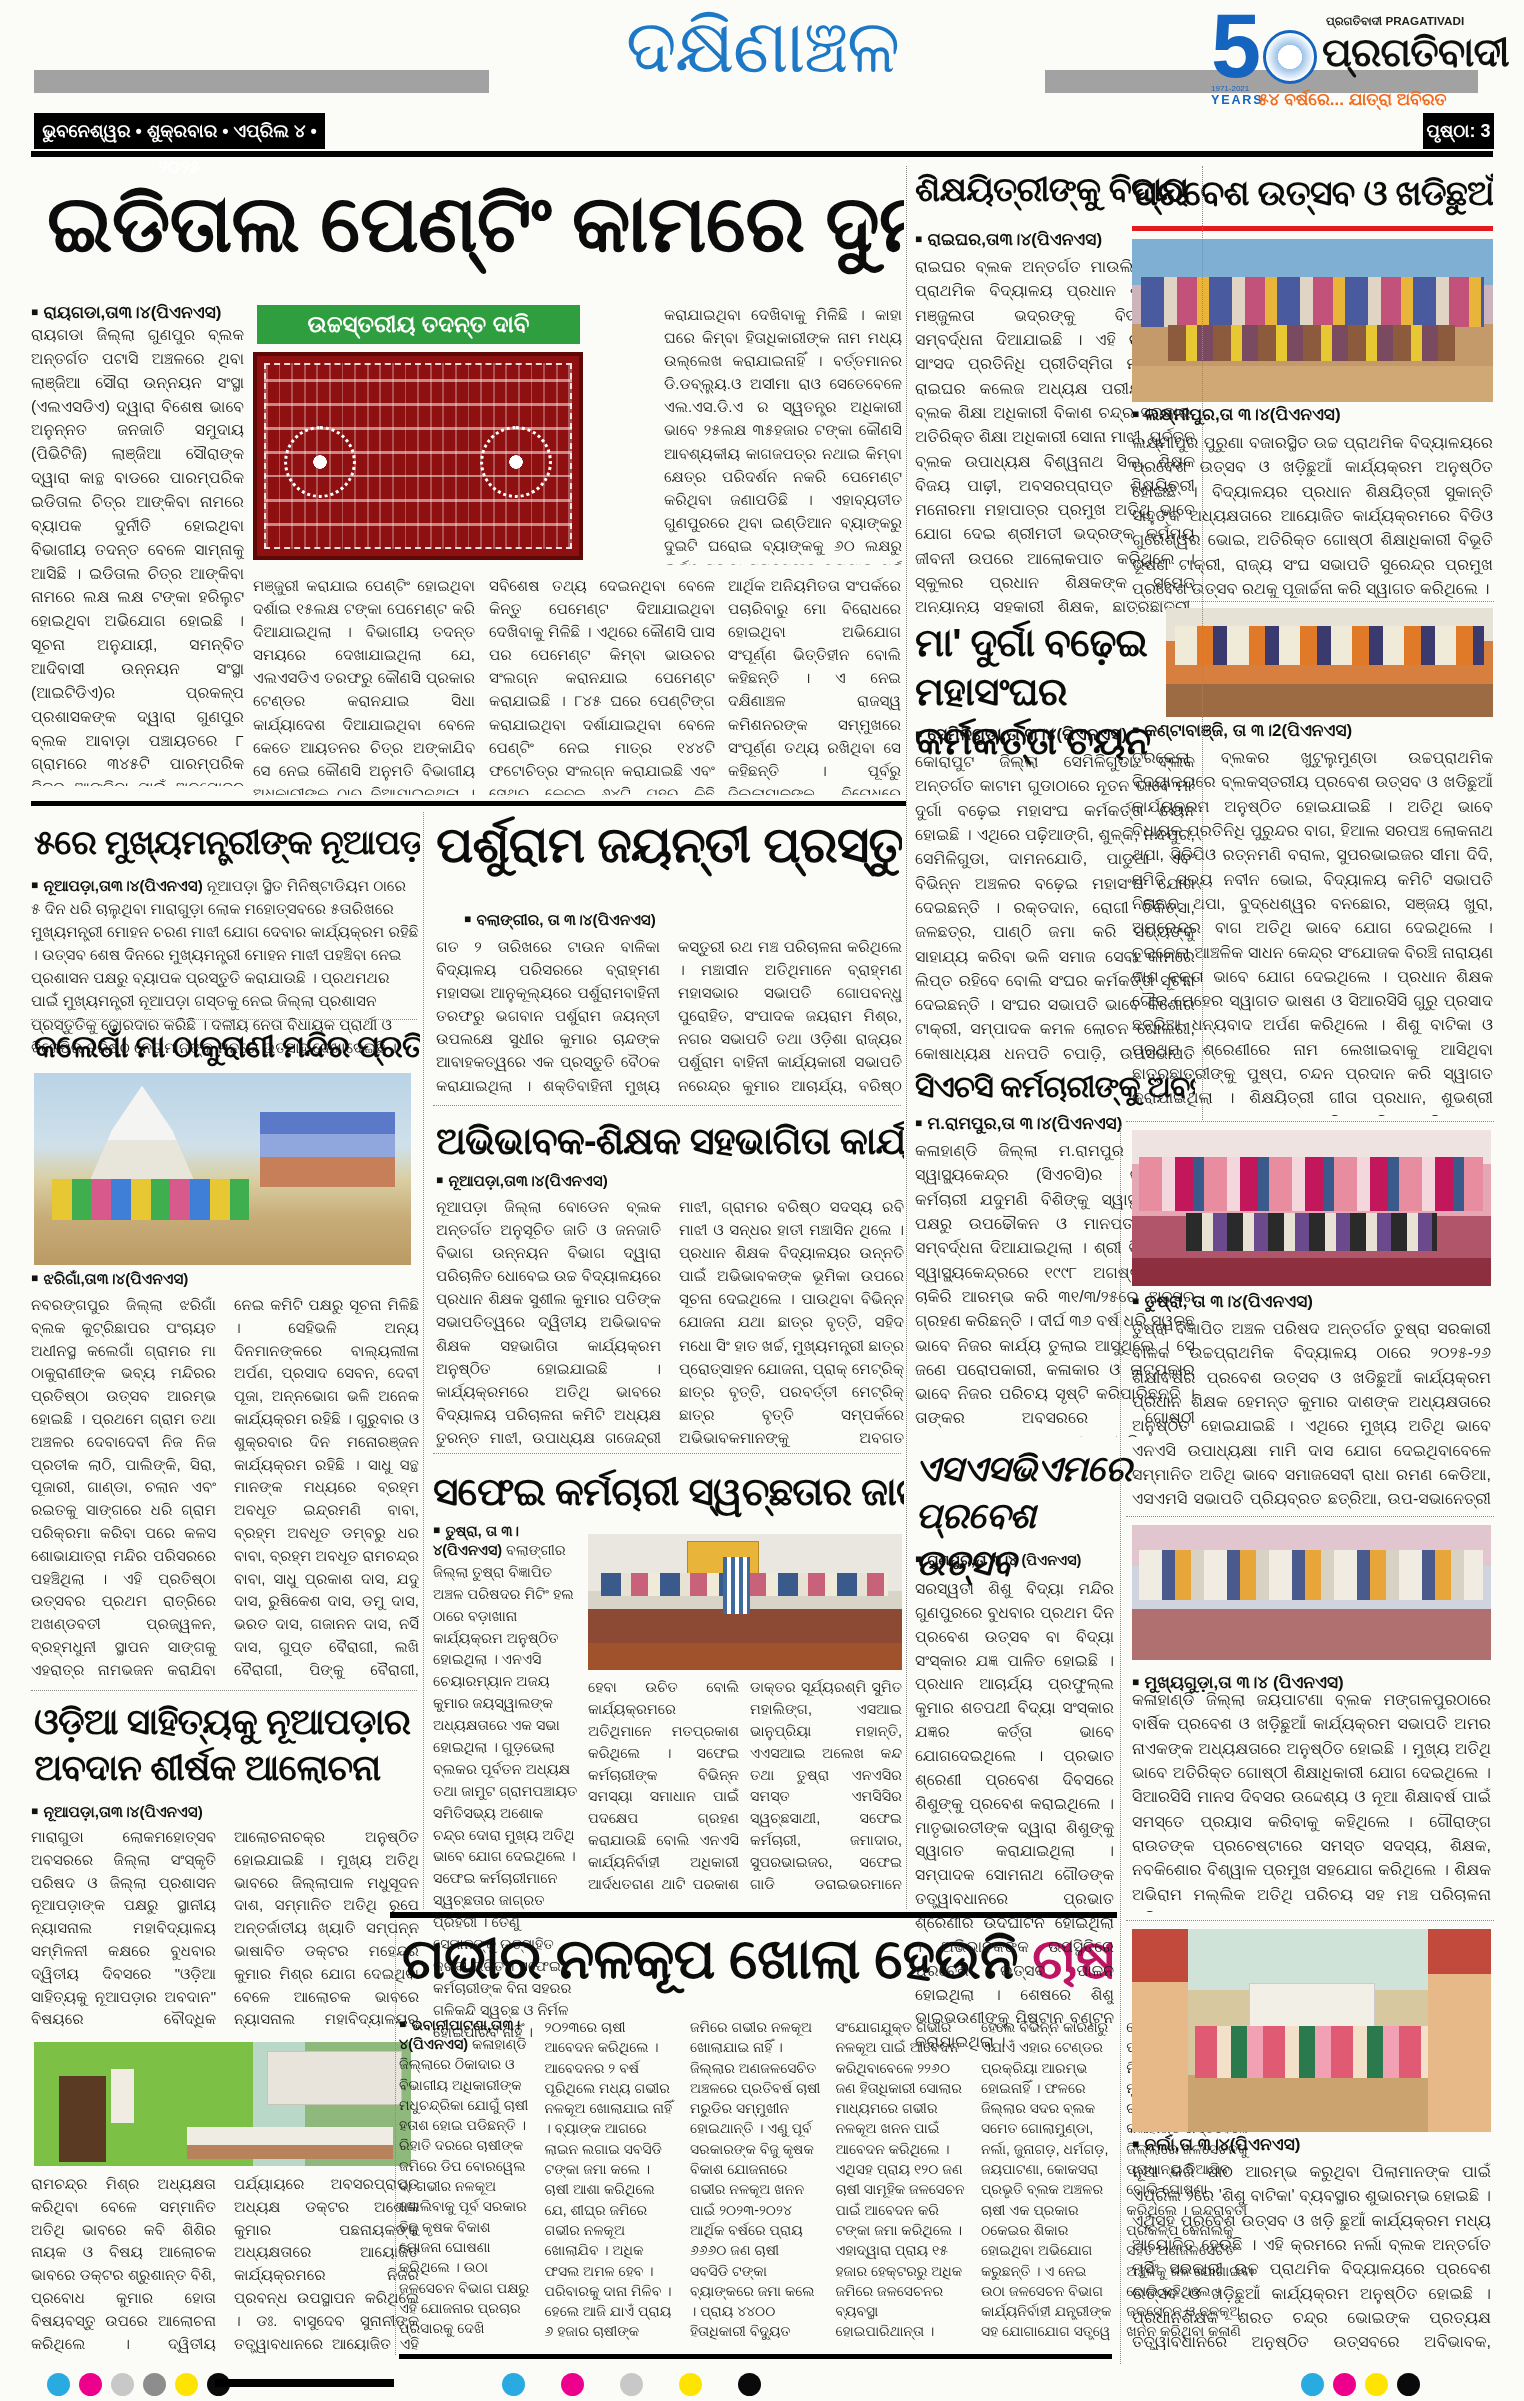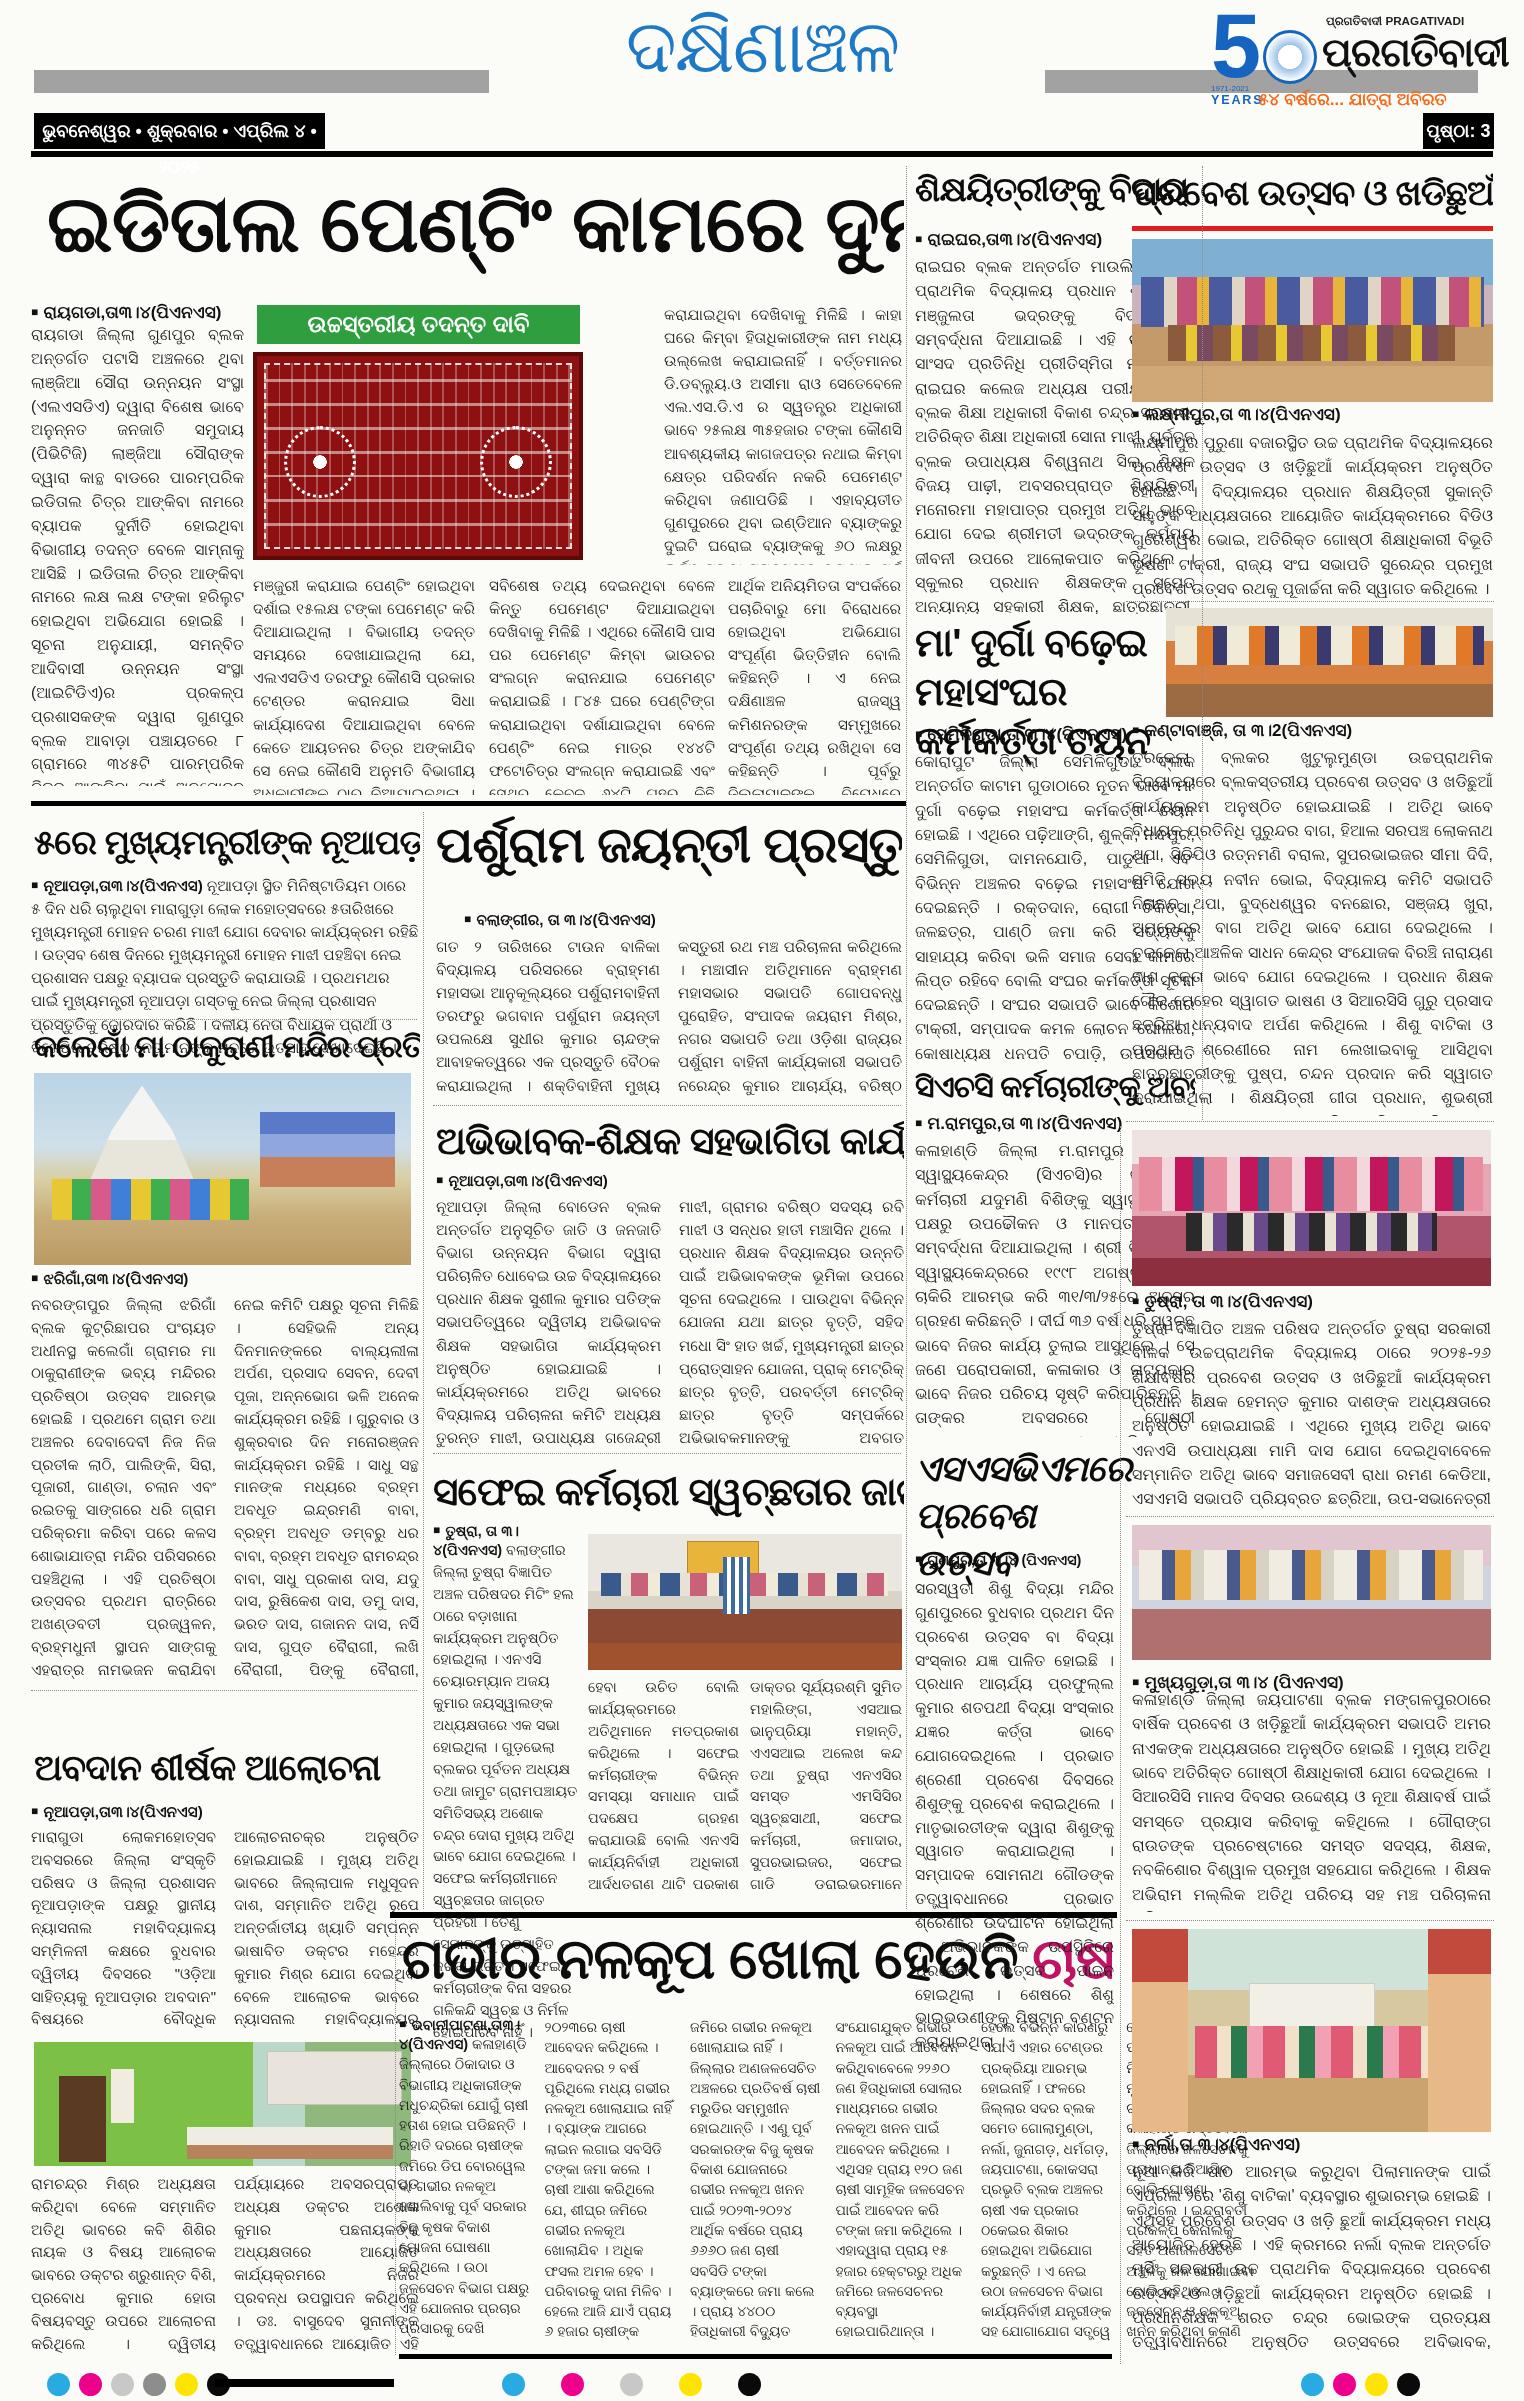--- a/index.html
+++ b/index.html
@@ -74,21 +74,21 @@
 <div class="abs hl nowrap" style="left:34px;top:1028px;width:386px;height:41px;font-size:31px;">କଲେଗାଁ ମା ଠାକୁରାଣୀ ମନ୍ଦିର ପ୍ରତିଷ୍ଠା ଉତ୍ସବ</div>
 <div class="abs photo" style="left:34px;top:1073px;width:377px;height:192px;background:linear-gradient(180deg,#b9d4e6 0%,#cfe0ea 38%,#d9cfa4 55%,#c8ad79 75%,#bb9a64 100%);">
   <div class="abs" style="left:54px;top:12.6px;width:108px;height:99px;background:linear-gradient(180deg,#f4f4f2 0 55%,#e8e5da 55%);clip-path:polygon(50% 0,78% 45%,100% 100%,0 100%,22% 45%);"></div>
   <div class="abs" style="left:18px;top:106px;width:197px;height:41px;background:repeating-linear-gradient(90deg,#e8c832 0 20px,#3fae4e 20px 39px,#d85a8c 39px 59px,#3f7fd8 59px 79px);"></div>
   <div class="abs" style="right:16px;top:39px;width:135px;height:75px;background:linear-gradient(180deg,#5a79c9 0 30%,#8fa7dd 30% 60%,#c77f5a 60%);"></div>
 </div>
 <div class="abs" style="left:31px;top:1270px;width:388px;height:21.5px;"><span class="byline" style="font-size:15.2px;"><span class="bmark">■</span><span>ଝରିଗାଁ,ତା୩।୪(ପିଏନଏସ)</span></span></div>
 <div class="abs body-txt cols2" style="left:31px;top:1294px;width:388px;height:391px;font-size:15px;">ନବରଙ୍ଗପୁର ଜିଲ୍ଲା ଝରିଗାଁ ବ୍ଲକ କୁଟ୍ରିଛାପର ପଂଚାୟତ ଅଧୀନସ୍ଥ କଲେଗାଁ ଗ୍ରାମର ମା ଠାକୁରାଣୀଙ୍କ ଭବ୍ୟ ମନ୍ଦିରର ପ୍ରତିଷ୍ଠା ଉତ୍ସବ ଆରମ୍ଭ ହୋଇଛି । ପ୍ରଥମେ ଗ୍ରାମ ତଥା ଅଞ୍ଚଳର ଦେବାଦେବୀ ନିଜ ନିଜ ପ୍ରତୀକ ଲାଠି, ପାଲିଙ୍କି, ସିରା, ପୂଜାରୀ, ଗାଣ୍ଡା, ଚଲାନ ଏବଂ ରଇତକୁ ସାଙ୍ଗରେ ଧରି ଗ୍ରାମ ପରିକ୍ରମା କରିବା ପରେ କଳସ ଶୋଭାଯାତ୍ରା ମନ୍ଦିର ପରିସରରେ ପହଞ୍ଚିଥିଲା । ଏହି ପ୍ରତିଷ୍ଠା ଉତ୍ସବର ପ୍ରଥମ ରାତ୍ରିରେ ଅଖଣ୍ଡବତୀ ପ୍ରଜ୍ୱଳନ, ବ୍ରହ୍ମଧୁନୀ ସ୍ଥାପନ ସାଙ୍ଗକୁ ଏହରାତ୍ର ନାମଭଜନ କରାଯିବା ନେଇ କମିଟି ପକ୍ଷରୁ ସୂଚନା ମିଳିଛି । ସେହିଭଳି ଅନ୍ୟ ଦିନମାନଙ୍କରେ ବାଲ୍ୟଲୀଳା ଅର୍ପଣ, ପ୍ରସାଦ ସେବନ, ଦେବୀ ପୂଜା, ଅନ୍ନଭୋଗ ଭଳି ଅନେକ କାର୍ଯ୍ୟକ୍ରମ ରହିଛି । ଗୁରୁବାର ଓ ଶୁକ୍ରବାର ଦିନ ମନୋରଞ୍ଜନ କାର୍ଯ୍ୟକ୍ରମ ରହିଛି । ସାଧୁ ସନ୍ଥ ମାନଙ୍କ ମଧ୍ୟରେ ବ୍ରହ୍ମ ଅବଧୂତ ଇନ୍ଦ୍ରମଣି ବାବା, ବ୍ରହ୍ମ ଅବଧୂତ ଡମ୍ବରୁ ଧର ବାବା, ବ୍ରହ୍ମ ଅବଧୂତ ରାମଚନ୍ଦ୍ର ବାବା, ସାଧୁ ପ୍ରକାଶ ଦାସ, ଯଦୁ ଦାସ, ରୁଷିକେଶ ଦାସ, ଡମୁ ଦାସ, ଭରତ ଦାସ, ଗଜାନନ ଦାସ, ନର୍ସି ଦାସ, ଗୁପ୍ତ ବୈରାଗୀ, ଲଖି ବୈରାଗୀ, ପିଙ୍କୁ ବୈରାଗୀ, ଗିରିଧର ବୈରାଗୀ, ଭିକାରୀ ବୈରାଗୀ ପ୍ରମୁଖ ଉପସ୍ଥିତ ରହିଛନ୍ତି । ପ୍ରଫୁଲ୍ଲ ଗାଉଟିଆ, ଅର୍ଜୁନ ଗାଉଟିଆ, କର୍ଣ୍ଣ ଗାଉଟିଆ, ଘନ ପୂଜାରୀ, ବନମାଳୀ ପୂଜାରୀ, ପ୍ରହ୍ଲାଦ ଗାଣ୍ଡା ପ୍ରମୁଖ ପୂଜା କାର୍ଯ୍ୟ ତୁଲାଉଛନ୍ତି । ନିରାକାର ଗଣ୍ଡ, କମଲୁ ବାଘ, ମାଧବ ଗଣ୍ଡ, ବିକାଶ ଗଣ୍ଡ, ତ୍ରିନାଥ ଧୁରୁଆ, ଯୁଧିଆ ମାଝୀ ପ୍ରମୁଖ କାର୍ଯ୍ୟକ୍ରମ ପରିଚାଳନା କରୁଛନ୍ତି ।</div>
 <div class="abs dot-h" style="left:31px;top:1690px;width:386px;"></div>
 
-<div class="abs hl" style="left:34px;top:1699px;width:386px;height:95px;font-size:36px;line-height:1.28;"><br><span>ଅବଦାନ ଶୀର୍ଷକ ଆଲୋଚନା</span></div>
+<div class="abs hl" style="left:34px;top:1699px;width:386px;height:95px;font-size:36px;line-height:1.28;"><span>ଓଡ଼ିଆ ସାହିତ୍ୟକୁ ନୂଆପଡ଼ାର</span><br><span>ଅବଦାନ ଶୀର୍ଷକ ଆଲୋଚନା</span></div>
 <div class="abs" style="left:31px;top:1803px;width:388px;height:21.5px;"><span class="byline" style="font-size:15.2px;"><span class="bmark">■</span><span>ନୂଆପଡ଼ା,ତା୩।୪(ପିଏନଏସ)</span></span></div>
 <div class="abs body-txt cols2" style="left:31px;top:1826px;width:388px;height:210px;font-size:15px;">ମାରାଗୁଡା ଲୋକମହୋତ୍ସବ ଅବସରରେ ଜିଲ୍ଲା ସଂସ୍କୃତି ପରିଷଦ ଓ ଜିଲ୍ଲା ପ୍ରଶାସନ ନୂଆପଡ଼ାଙ୍କ ପକ୍ଷରୁ ସ୍ଥାନୀୟ ନ୍ୟାସନାଲ ମହାବିଦ୍ୟାଳୟ ସମ୍ମିଳନୀ କକ୍ଷରେ ବୁଧବାର ଦ୍ୱିତୀୟ ଦିବସରେ "ଓଡ଼ିଆ ସାହିତ୍ୟକୁ ନୂଆପଡ଼ାର ଅବଦାନ" ବିଷୟରେ ବୌଦ୍ଧିକ ଆଲୋଚନାଚକ୍ର ଅନୁଷ୍ଠିତ ହୋଇଯାଇଛି । ମୁଖ୍ୟ ଅତିଥି ଭାବରେ ଜିଲ୍ଲାପାଳ ମଧୁସୂଦନ ଦାଶ, ସମ୍ମାନିତ ଅତିଥି ରୂପେ ଅନ୍ତର୍ଜାତୀୟ ଖ୍ୟାତି ସମ୍ପନ୍ନ ଭାଷାବିତ ଡକ୍ଟର ମହେନ୍ଦ୍ର କୁମାର ମିଶ୍ର ଯୋଗ ଦେଇଥିବା ବେଳେ ଆଲୋଚକ ଭାବରେ ନ୍ୟାସନାଲ ମହାବିଦ୍ୟାଳୟର ଓଡ଼ିଆ ଅଧ୍ୟାପକ ଶିବପ୍ରସାଦ ସା ଓ ଓଡ଼ିଆ ଭାଷା ସାହିତ୍ୟ ବିଭାଗର ମୁଖ୍ୟ ଗୋପୀଗୋପାଳ ସୁନା ଅଂଶଗ୍ରହଣ କରି ଓଡ଼ିଆ ସାହିତ୍ୟ ଜଗତକୁ ନୂଆପଡ଼ାର ଅବଦାନ ଉପରେ ଆଲୋକପାତ କରିଥିଲେ । ପ୍ରଥମ ପର୍ଯ୍ୟାୟରେ ଅବସର ପ୍ରାପ୍ତ ଅଧ୍ୟକ୍ଷ ମେଜର ଡକ୍ଟର</div>
 <div class="abs photo" style="left:34px;top:2042px;width:377px;height:124px;background:linear-gradient(90deg,#7cc046 0 58%,#b9d8c8 58% 72%,#8fb87c 72%);">
   <div class="abs" style="left:25px;top:34px;width:47px;height:86px;background:#5a3a22;"></div>
   <div class="abs" style="left:77px;top:27px;width:23px;height:54px;background:#f0ece2;"></div>
   <div class="abs" style="right:9px;top:9px;width:135px;height:54px;background:#e8e4dc;border:0.9px solid #c9c4b8;"></div>
   <div class="abs" style="right:18px;bottom:7.2px;width:206px;height:32px;background:linear-gradient(180deg,#efece4 0 55%,#b7825c 55%);"></div>
 </div>
 <div class="abs body-txt cols2" style="left:31px;top:2173px;width:388px;height:196px;font-size:15px;">ରାମଚନ୍ଦ୍ର ମିଶ୍ର ଅଧ୍ୟକ୍ଷତା କରିଥିବା ବେଳେ ସମ୍ମାନିତ ଅତିଥି ଭାବରେ କବି ଶିଶିର ନାୟକ ଓ ବିଷୟ ଆଲୋଚକ ଭାବରେ ଡକ୍ଟର ଶ୍ରୁଶାନ୍ତ ବିଶି, ପ୍ରବୋଧ କୁମାର ହୋତା ବିଷୟବସ୍ତୁ ଉପରେ ଆଲୋଚନା କରିଥିଲେ । ଦ୍ୱିତୀୟ ପର୍ଯ୍ୟାୟରେ ଅବସରପ୍ରାପ୍ତ ଅଧ୍ୟକ୍ଷ ଡକ୍ଟର ଅଶୋକ କୁମାର ପଛନାୟକଙ୍କ ଅଧ୍ୟକ୍ଷତାରେ ଆୟୋଜିତ କାର୍ଯ୍ୟକ୍ରମରେ ନିଜର ପ୍ରବନ୍ଧ ଉପସ୍ଥାପନ କରିଥିଲେ । ଡଃ. ବାସୁଦେବ ସୁନାନୀଙ୍କ ତତ୍ତ୍ୱାବଧାନରେ ଆୟୋଜିତ ଏହି କାର୍ଯ୍ୟକ୍ରମରେ ଅନେକ ଛାତ୍ରଛାତ୍ରୀ, ଶିକ୍ଷକ ଶିକ୍ଷୟିତ୍ରୀ ଓ ବୁଦ୍ଧିଜୀବୀ ଅଂଶ ଗ୍ରହଣ କରିଥିଲେ । କିଶୋର ଚନ୍ଦ୍ର ପ୍ରଧାନ ମଞ୍ଚ ପରିଚାଳନା କରିଥିବା ବେଳେ ଗୋଷ୍ଠୀ ଶିକ୍ଷା ଅଧିକାରୀ ହେମସାଗର ମହାନନ୍ଦ ଧନ୍ୟବାଦ ଅର୍ପଣ କରିଥିଲୋ ।</div>
 

